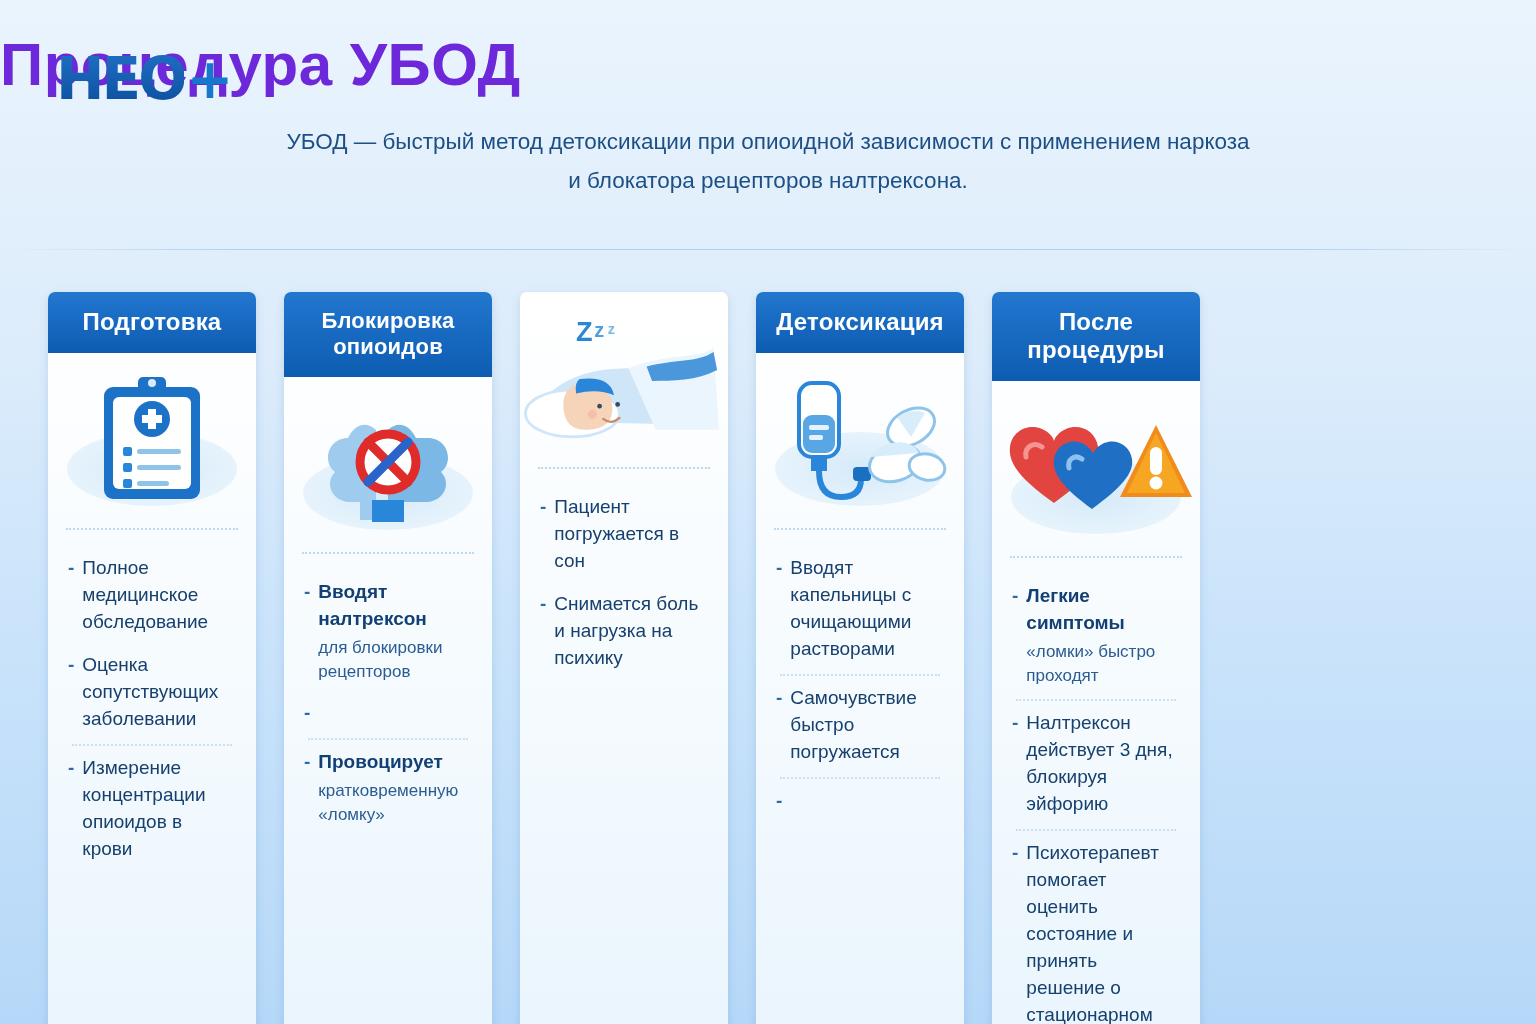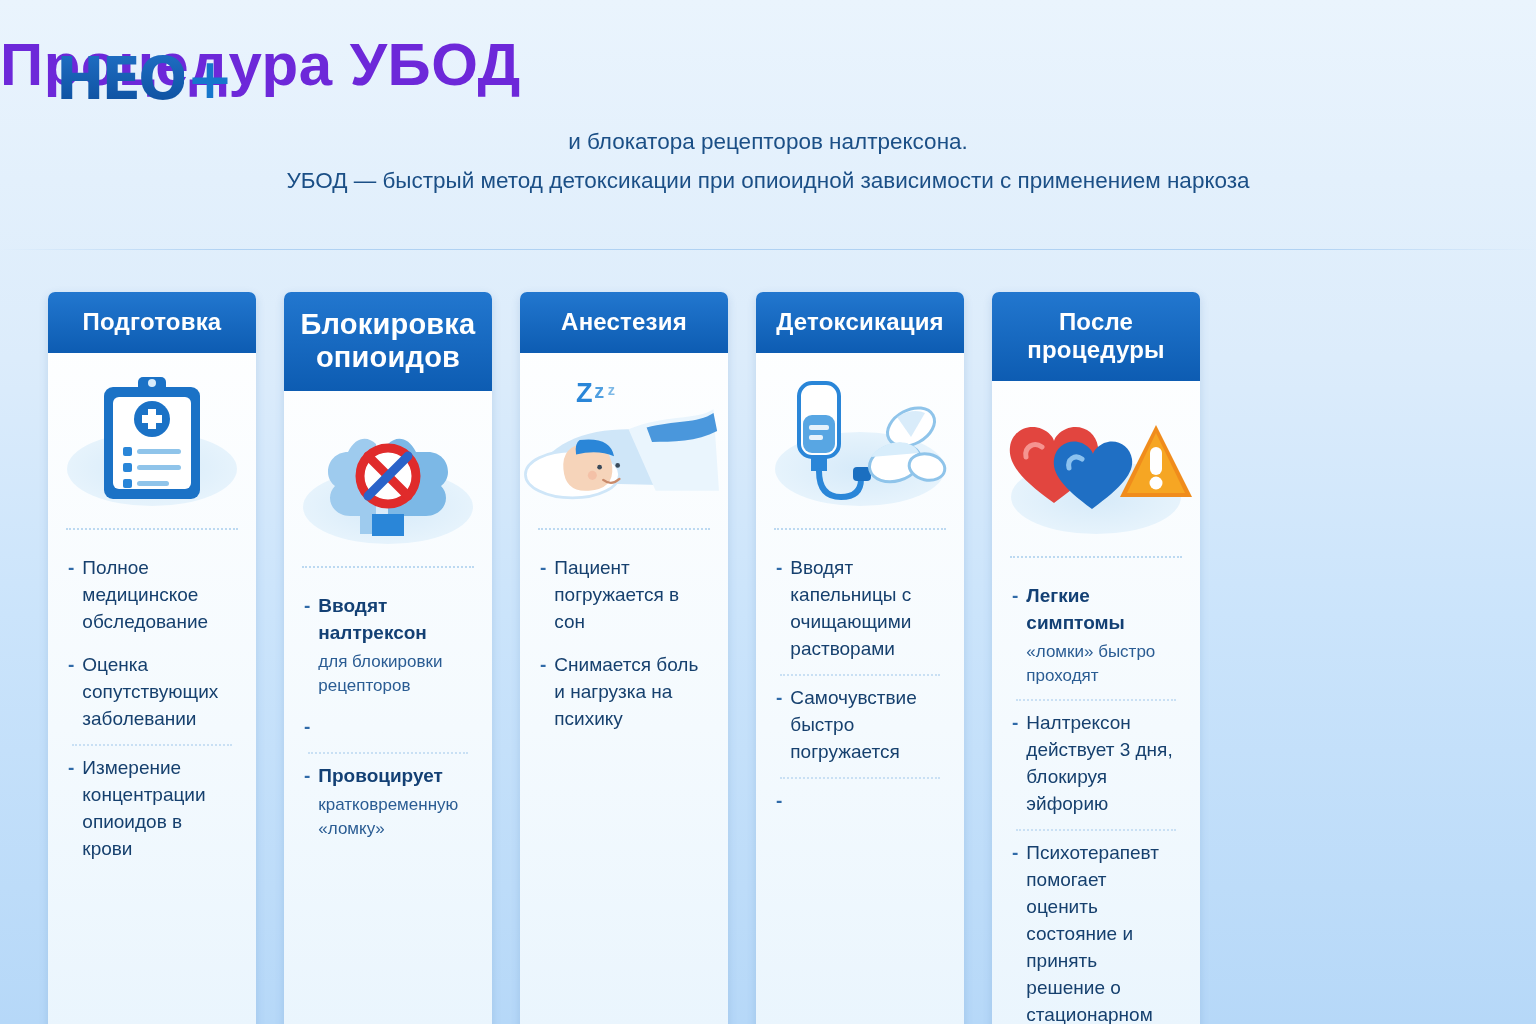--- a/index.html
+++ b/index.html
@@ -95,21 +95,21 @@
   }
   .card-header {
     background: linear-gradient(180deg, #2277cf 0%, #0d5cb2 100%);
     color: #ffffff;
     font-size: 24px;
     font-weight: bold;
     text-align: center;
     padding: 16px 6px 17px;
     letter-spacing: 0.2px;
   }
-  .card.small-head .card-header { font-size: 29px; }
+  .card.small-head .card-header { font-size: 22px; }
 
   .card-illus {
     height: 175px;
     display: flex;
     align-items: center;
     justify-content: center;
     position: relative;
   }
   .card-divider {
     height: 0;
@@ -165,22 +165,22 @@
 </head>
 <body>
 
 <div class="header">
   <div class="logo">
     <span class="logo-text">HEO</span>
       <span class="logo-plus">+</span>
   </div>
   <div class="title">Процедура УБОД</div>
   <div class="subtitle">
+    <div>УБОД — быстрый метод детоксикации при опиоидной зависимости с применением наркоза</div>
     <div>и блокатора рецепторов налтрексона.</div>
-    <div>УБОД — быстрый метод детоксикации при опиоидной зависимости с применением наркоза</div>
   </div>
   <div class="header-rule"></div>
 </div>
 
 <div class="cards">
 
   <div class="card">
     <div class="card-header">Подготовка</div>
     <div class="card-illus">
       <div class="blob"></div>
@@ -249,21 +249,20 @@
         <span class="dash">-</span>
         <span class="btext">
           <b>Провоцирует</b>
           <span class="sub">кратковременную «ломку»</span>
         </span>
       </div>
     </div>
   </div>
 
   <div class="card">
-    <div class="card-header">Анестезия</div>
     <div class="card-illus">
       <svg width="230" height="150" viewBox="0 0 230 150">
         <text x="62" y="32" font-family="Liberation Sans, sans-serif" font-size="30" font-weight="bold" fill="#2a86d8">Z</text>
         <text x="82" y="28" font-family="Liberation Sans, sans-serif" font-size="22" font-weight="bold" fill="#4f9fe0">z</text>
         <text x="97" y="24" font-family="Liberation Sans, sans-serif" font-size="16" font-weight="bold" fill="#7cb8e6">z</text>
         <path d="M10 120 C30 78 70 62 120 62 L210 62 L210 125 Z" fill="#cfe6f8"></path>
         <path d="M120 62 C160 46 196 52 214 40 L220 130 L150 130 Z" fill="#eaf5fd"></path>
         <path d="M140 60 C170 52 196 56 214 44 L218 64 C196 76 168 76 146 76 Z" fill="#4a97dc"></path>
         <ellipse cx="58" cy="112" rx="52" ry="26" fill="#ffffff"></ellipse>
         <ellipse cx="58" cy="112" rx="52" ry="26" fill="none" stroke="#cfe6f8" stroke-width="3"></ellipse>

